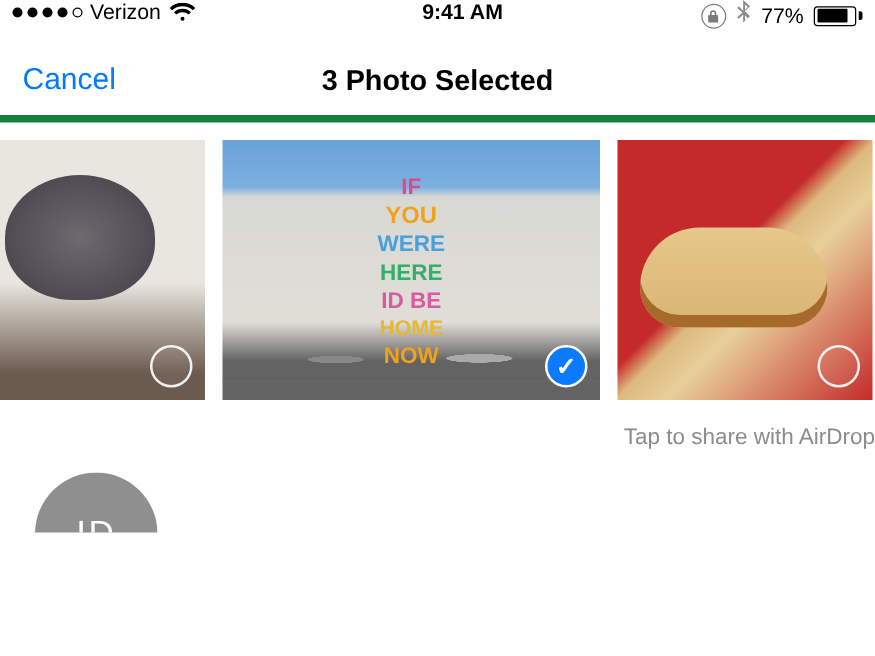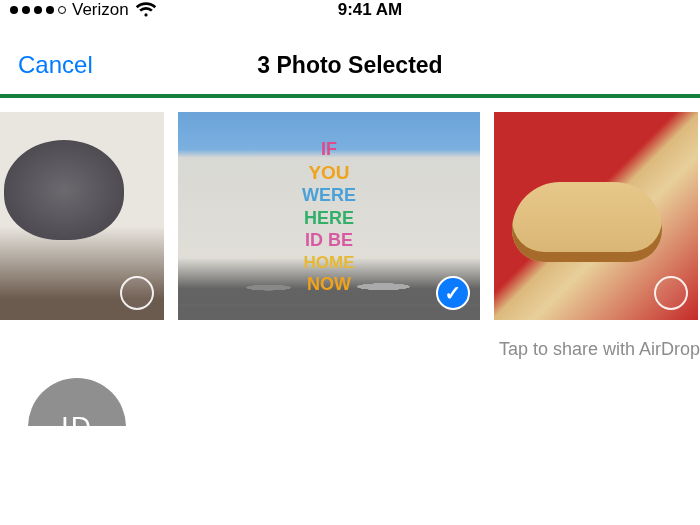--- a/index.html
+++ b/index.html
@@ -32,21 +32,21 @@
     .battery { display: flex; align-items: center; gap: 2px; }
     .battery-body { width: 34px; height: 16px; border: 1.5px solid #000; border-radius: 3px; position: relative; }
     .battery-fill { position: absolute; left: 1.5px; top: 1.5px; bottom: 1.5px; width: 77%; background: #000; border-radius:1px;}
     .battery-tip { width: 3px; height: 7px; background: #000; border-radius: 0 2px 2px 0; }
 
     .nav-bar {
       height: 62px;
       display: flex;
       align-items: center;
       padding: 0 18px;
-      border-bottom: 4px solid #15803d;
+      border-bottom: 6px solid #15803d;
       position: relative;
     }
     .cancel { color: #007aff; font-size: 24px; font-weight: 400; }
     .title { position: absolute; left: 50%; transform: translateX(-50%); font-size: 23px; font-weight: 600; color: #000; }
 
     .carousel {
       height: 235px;
       display: flex;
       gap: 14px;
       padding: 14px 0 14px 0;
@@ -135,20 +135,39 @@
         <span class="dot empty"></span>
     </div>
     <span class="carrier">Verizon</span>
     <span class="wifi-icon">
       <svg width="22" height="16" viewBox="0 0 22 16">
           <path d="M11 14.5a1.6 1.6 0 100-3.2 1.6 1.6 0 000 3.2zM4.2 7.7a10 10 0 0113.6 0l-1.9 1.9a7.3 7.3 0 00-9.8 0L4.2 7.7zM.8 4.3a14.8 14.8 0 0120.4 0l-1.9 1.9a12.1 12.1 0 00-16.6 0L.8 4.3z" fill="#000"></path>
         </svg>
     </span>
   </div>
   <div class="status-center">9:41 AM</div>
+  <div class="status-right">
+    <span class="lock-wrap">
+      <svg width="11" height="12" viewBox="0 0 11 12">
+          <path d="M3 5V3.6a2.5 2.5 0 115 0V5h.6c.5 0 .9.4.9.9v4.2c0 .5-.4.9-.9.9H2.4a.9.9 0 01-.9-.9V5.9c0-.5.4-.9.9-.9H3zm1.3 0h2.4V3.6a1.2 1.2 0 10-2.4 0V5z" fill="#7b7b7b"></path>
+        </svg>
+    </span>
+    <span>
+      <svg width="12" height="20" viewBox="0 0 12 20">
+          <path d="M5.5 0l5.5 5-4.2 4 4.2 4-5.5 5V11.5L2 15l-1.3-1.3L5 10 0.7 6.3 2 5l3.5 3.5V0zm1.5 3.6v4.1l2.2-2.1L7 3.6zm0 8.7v4.1l2.2-2-2.2-2.1z" fill="#8b8b8b"></path>
+        </svg>
+    </span>
+    <span>77%</span>
+    <span class="battery">
+      <span class="battery-body">
+          <span class="battery-fill"></span>
+        </span>
+      <span class="battery-tip"></span>
+    </span>
+  </div>
 </div>
 
 <div class="nav-bar">
   <span class="cancel">Cancel</span>
   <span class="title">3 Photo Selected</span>
 </div>
 
 <div class="carousel">
   <div class="thumb left img-cat" aria-label="Gray cat sitting on a box indoors">
     <div class="sel-indicator"></div>

